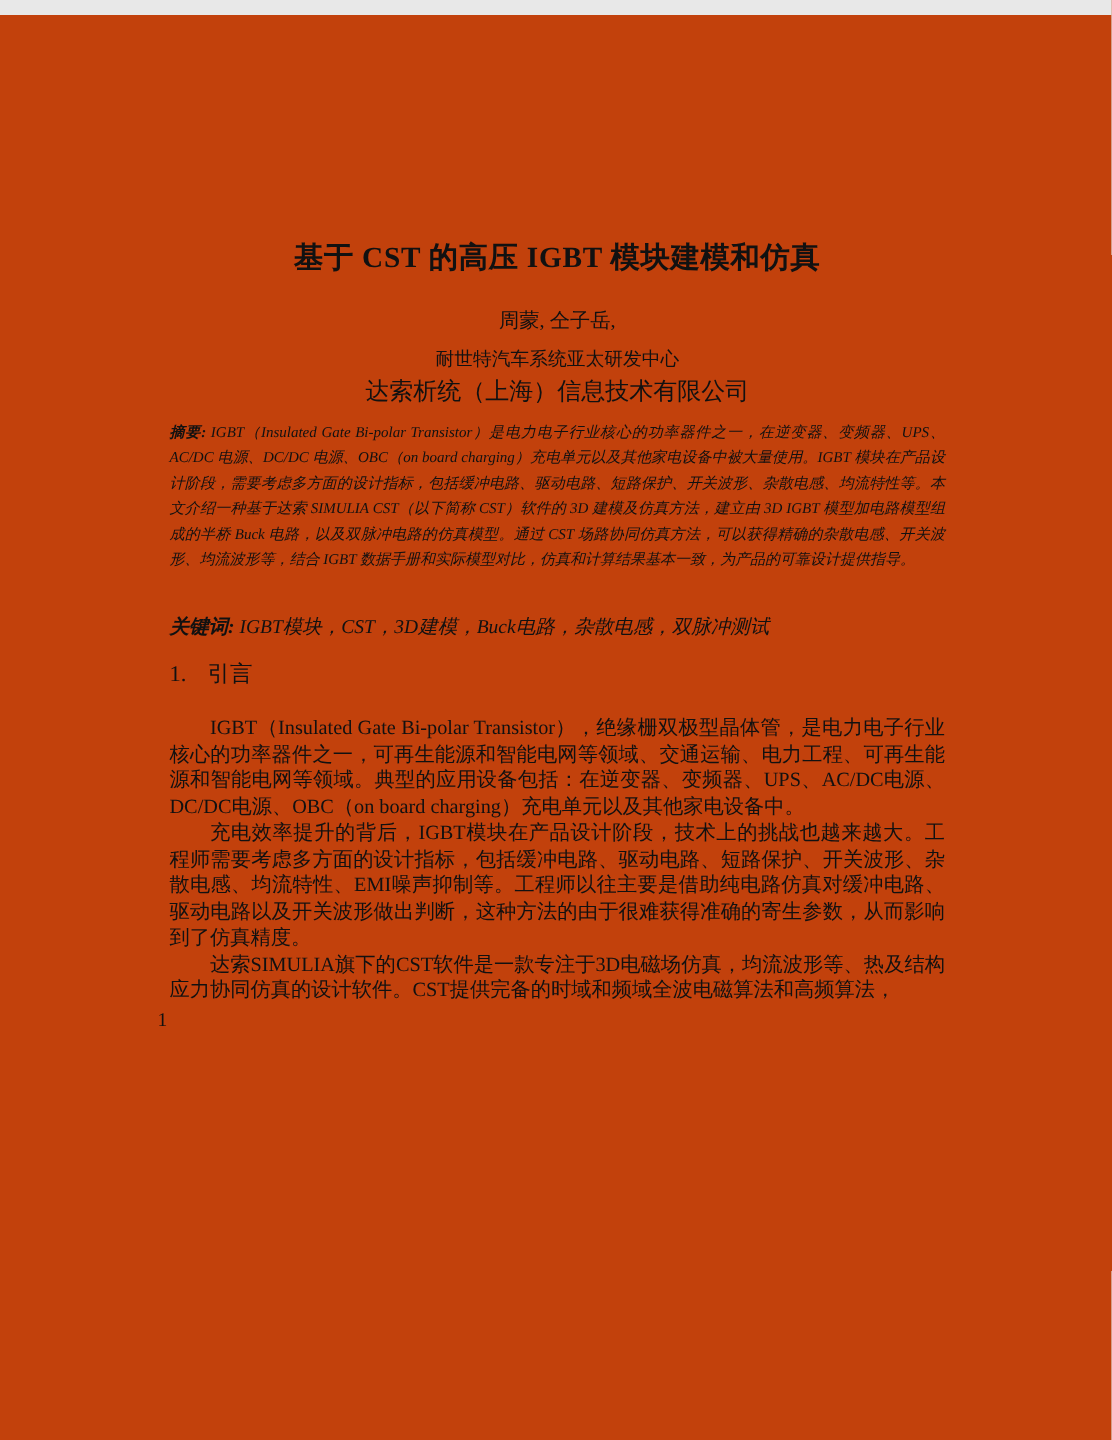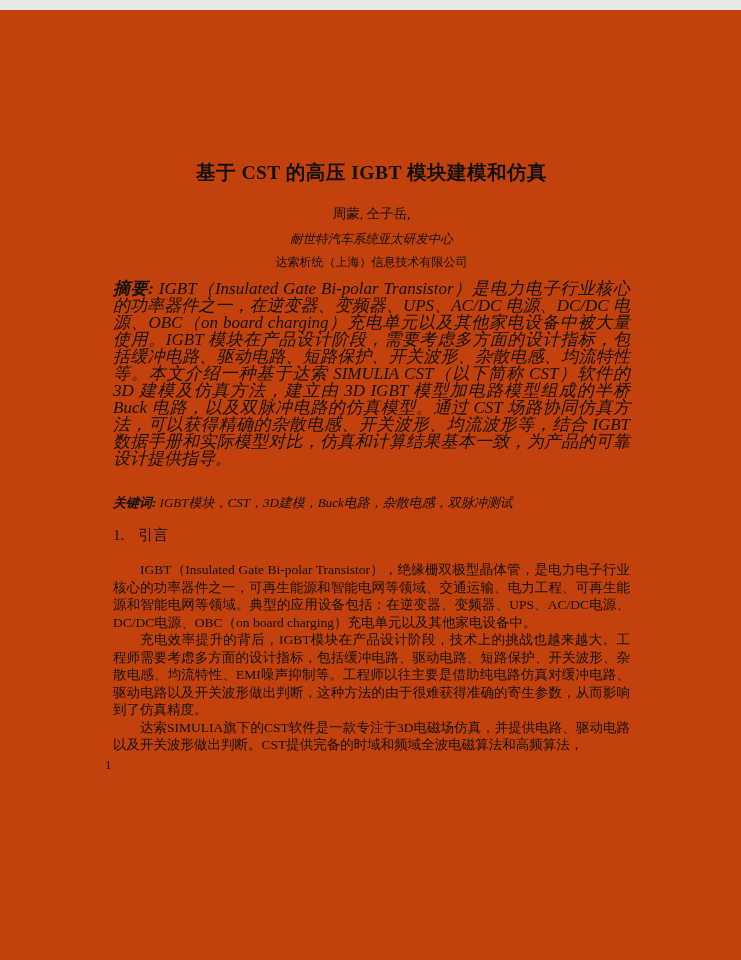--- a/index.html
+++ b/index.html
@@ -35,37 +35,36 @@
     margin: 20px 0 0 0;
     font-size: 13.5px;
     line-height: 16px;
     text-align: center;
   }
   .affiliation-line {
     margin: 10px 0 0 0;
     font-size: 12.5px;
     line-height: 14px;
     text-align: center;
-    font-style: italic;
   }
   .author-line2 {
     margin: 10px 0 0 0;
     font-size: 13.5px;
     line-height: 16px;
     text-align: center;
   }
   .affiliation-line2 {
     margin: 8px 0 0 0;
-    font-size: 12px;
+    font-size: 16px;
     line-height: 16px;
     text-align: center;
   }
   .abstract {
     margin: 10px 0 0 0;
-    font-size: 17px;
+    font-size: 10px;
     line-height: 17px;
     font-style: italic;
     text-align: justify;
   }
   .abstract .label,
   .keywords .label {
     font-weight: bold;
     font-style: italic;
   }
   .keywords {
@@ -125,19 +124,19 @@
 
     <p class="keywords"><span class="label">关键词:</span><span> IGBT模块，CST，3D建模，Buck电路，杂散电感，双脉冲测试</span></p>
 
     <h2 class="section-heading"><span class="sec-number">1.</span><span class="sec-title">引言</span></h2>
 
     <p class="body-para first">IGBT（Insulated Gate Bi-polar Transistor），绝缘栅双极型晶体管，是电力电子行业核心的功率器件之一，可再生能源和智能电网等领域、交通运输、电力工程、可再生能源和智能电网等领域。典型的应用设备包括：在逆变器、变频器、UPS、AC/DC电源、DC/DC电源、OBC（on board charging）充电单元以及其他家电设备中。</p>
 
 
     <p class="body-para">充电效率提升的背后，IGBT模块在产品设计阶段，技术上的挑战也越来越大。工程师需要考虑多方面的设计指标，包括缓冲电路、驱动电路、短路保护、开关波形、杂散电感、均流特性、EMI噪声抑制等。工程师以往主要是借助纯电路仿真对缓冲电路、驱动电路以及开关波形做出判断，这种方法的由于很难获得准确的寄生参数，从而影响到了仿真精度。</p>
 
-    <p class="body-para">达索SIMULIA旗下的CST软件是一款专注于3D电磁场仿真，并提供电路、驱动电路以及开关波形做出判断。CST提供完备的时域和频域全波电磁算法和高频算法，</p>
+    <p class="body-para">达索SIMULIA旗下的CST软件是一款专注于3D电磁场仿真，均流波形等、热及结构应力协同仿真的设计软件。CST提供完备的时域和频域全波电磁算法和高频算法，</p>
 
 
     <p class="page-number">1</p>
 
   </div>
 </div>
 
 </body></html>

